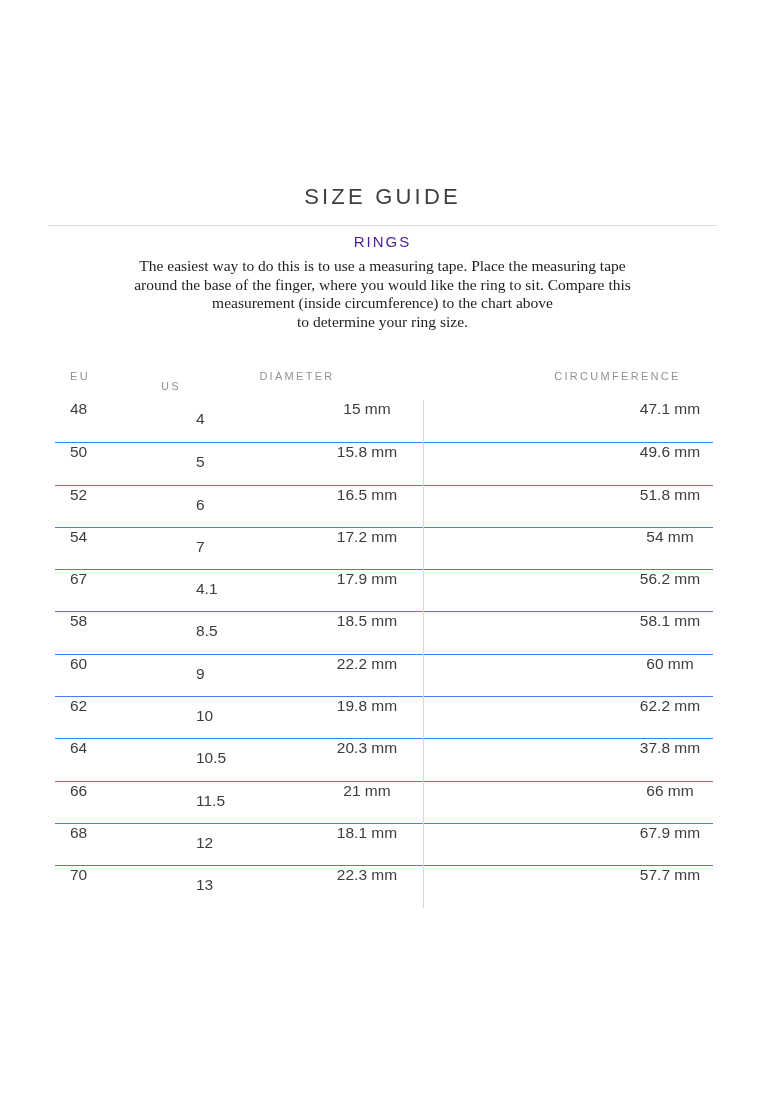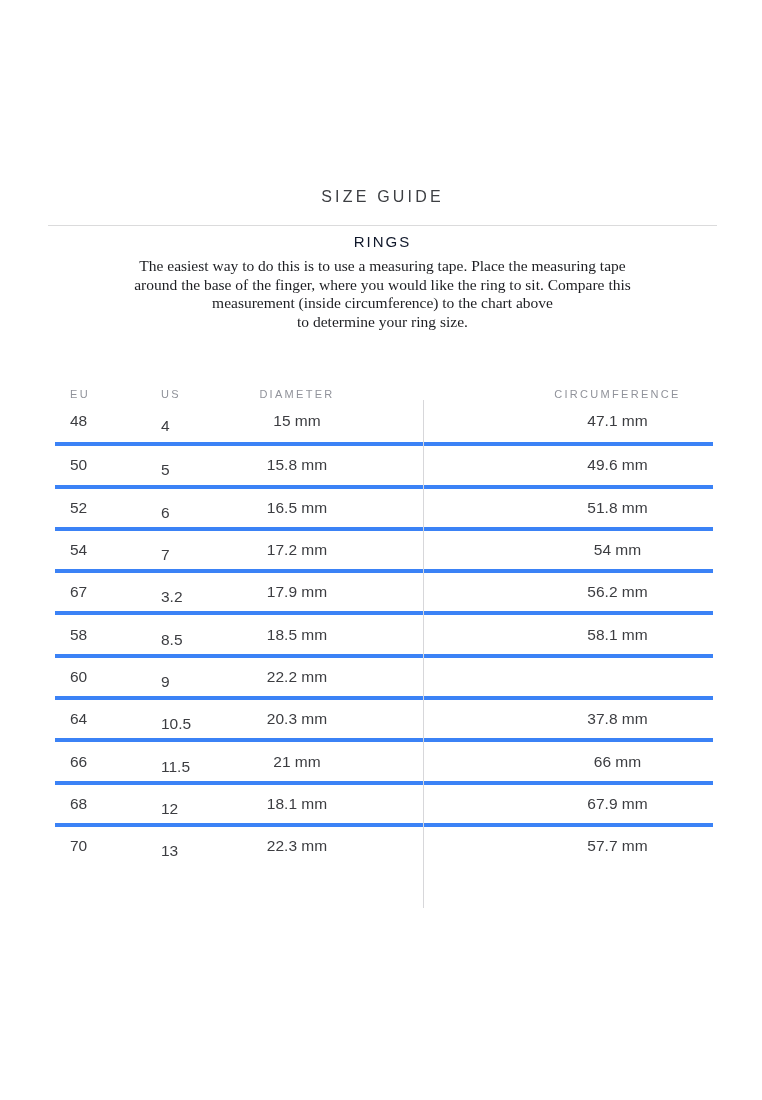--- a/index.html
+++ b/index.html
@@ -16,38 +16,38 @@
   }
   .page {
     position: absolute;
     left: 48px;
     top: 0;
     width: 669px;
   }
   .page-title {
     margin: 187px 0 0 0;
     text-align: center;
-    font-size: 16px;
+    font-size: 22px;
     font-weight: 400;
     letter-spacing: 3.2px;
     color: #3d3f43;
     line-height: 20px;
   }
   .title-divider {
     margin-top: 18px;
     height: 1px;
     background: #dbdbdc;
   }
   .section-title {
     margin: 8px 0 0 0;
     text-align: center;
     font-size: 15px;
     font-weight: 400;
     letter-spacing: 2px;
-    color: #0f172a;
+    color: #4c1d95;
     line-height: 16px;
   }
   .description {
     margin: 7px 0 0 0;
     text-align: center;
     font-family: "Liberation Serif", serif;
     font-size: 15.5px;
     line-height: 18.5px;
     color: #1d1e22;
     white-space: pre-line;
@@ -57,28 +57,29 @@
     margin-top: 39px;
   }
   .trow {
     display: flex;
     margin-left: 7px;
     width: 658px;
     box-sizing: border-box;
   }
   .thead-row {
     height: 30px;
-    align-items: flex-end;
+    align-items: flex-start;
   }
   .tbody-row {
     height: 42.3px;
-    align-items: center;
+    align-items: flex-start;
+    gap: 35px;
   }
   .tbody .tbody-row + .tbody-row {
-    border-top: 4px solid #3b82f6;
+    border-top: 1px solid #3b82f6;
   }
   .cell {
     box-sizing: border-box;
   }
   .c-eu  { width: 90px;  padding-left: 15px; text-align: left; }
   .c-us  { width: 92px;  padding-left: 16px; text-align: left; margin-top: 10px; }
   .c-dia { width: 186px; padding-right: 66px; text-align: center; }
   .c-cir { flex: 1;      padding-left: 99px;  text-align: center; }
   .thead .cell {
     font-size: 11px;
@@ -149,38 +150,45 @@
 
       <div class="trow tbody-row">
         <div class="cell c-eu">54</div>
         <div class="cell c-us">7</div>
         <div class="cell c-dia">17.2 mm</div>
         <div class="cell c-cir">54 mm</div>
       </div>
 
       <div class="trow tbody-row">
         <div class="cell c-eu">67</div>
-        <div class="cell c-us">3.2</div>
+        <div class="cell c-us">4.1</div>
         <div class="cell c-dia">17.9 mm</div>
         <div class="cell c-cir">56.2 mm</div>
       </div>
 
       <div class="trow tbody-row">
         <div class="cell c-eu">58</div>
         <div class="cell c-us">8.5</div>
         <div class="cell c-dia">18.5 mm</div>
         <div class="cell c-cir">58.1 mm</div>
       </div>
 
       <div class="trow tbody-row">
         <div class="cell c-eu">60</div>
         <div class="cell c-us">9</div>
         <div class="cell c-dia">22.2 mm</div>
-      </div>
-
+        <div class="cell c-cir">60 mm</div>
+      </div>
+
+      <div class="trow tbody-row">
+        <div class="cell c-eu">62</div>
+        <div class="cell c-us">10</div>
+        <div class="cell c-dia">19.8 mm</div>
+        <div class="cell c-cir">62.2 mm</div>
+      </div>
 
       <div class="trow tbody-row">
         <div class="cell c-eu">64</div>
         <div class="cell c-us">10.5</div>
         <div class="cell c-dia">20.3 mm</div>
         <div class="cell c-cir">37.8 mm</div>
       </div>
 
       <div class="trow tbody-row">
         <div class="cell c-eu">66</div>

